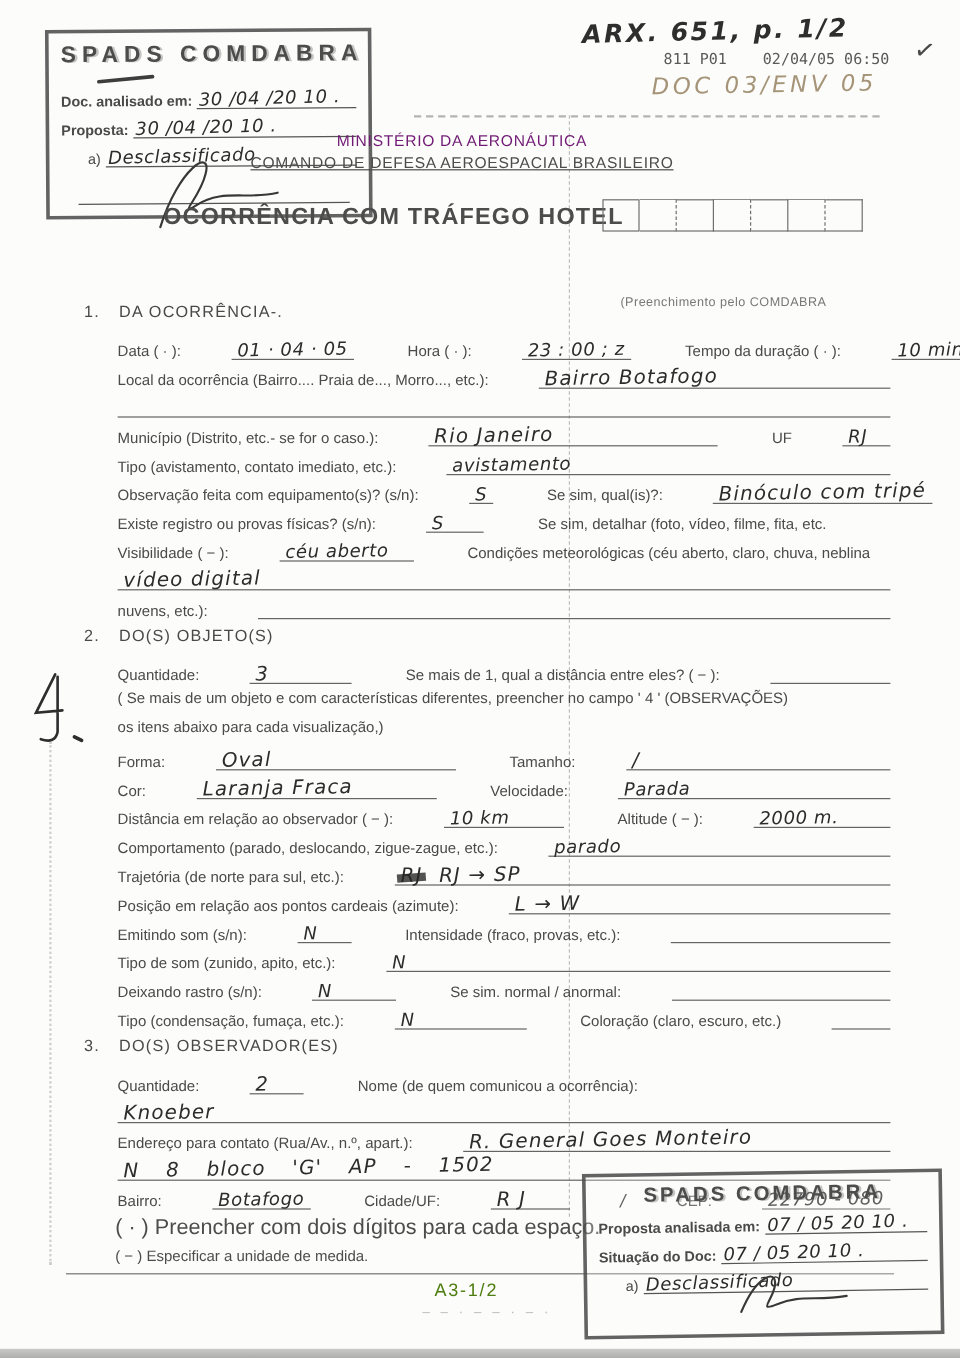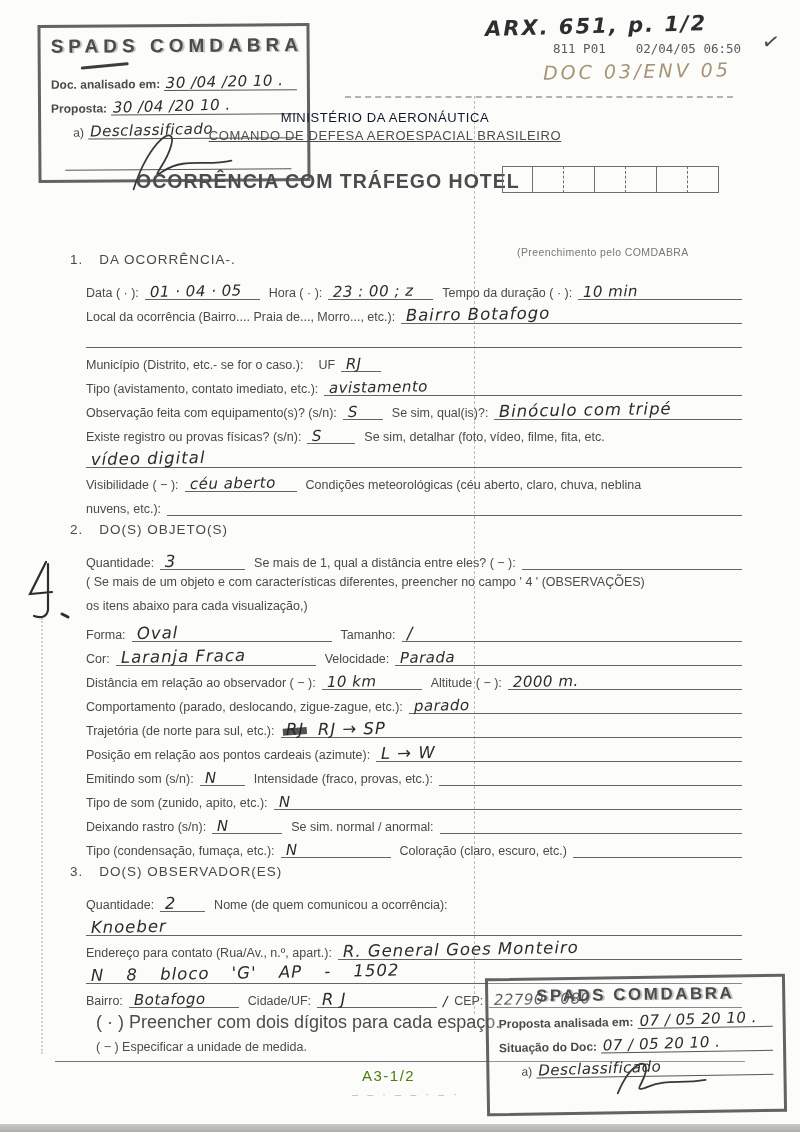--- a/index.html
+++ b/index.html
@@ -50,32 +50,32 @@
   .stamp-lbl { font-size:12px; font-weight:bold; color:#4a4a4a; white-space:nowrap; }
   .stamp-fill { flex:1; border-bottom:1.6px solid #555; margin-left:4px; padding:0 2px; min-height:15px; display:flex; align-items:flex-end; }
   .stamp-row.sign .stamp-lbl { margin-left:22px; font-weight:normal; }
   .sig-row { margin-top:16px; }
   .sig-row .stamp-fill { margin:0 6px 0 14px; }
   .sig { position:absolute; pointer-events:none; }
   .sig-top { left:78px; top:92px; }
   .sig-bot { left:120px; top:72px; }
   
   .ministry-block { position:absolute; left:160px; top:110px; width:450px; text-align:center; }
-  .ministry { font-size:13px; letter-spacing:.6px; color:#0f172a; }
+  .ministry { font-size:13px; letter-spacing:.6px; color:#701a75; }
   .command  { font-size:13px; letter-spacing:.6px; color:#4c4c4c; text-decoration:underline; margin-top:3px; }
   .form-title { position:absolute; left:136px; top:170px; font-size:19.5px; font-weight:bold; letter-spacing:1px; color:#4c4c4c; }
   .boxgrid { position:absolute; left:502px; top:166px; display:flex; }
   .boxcell { width:31px; height:27px; border:1.4px solid #6f6f6f; border-left:none; }
   .boxcell:first-child { border-left:1.4px solid #6f6f6f; }
   .boxcell.dashed { border-right-style:dashed; }
   .boxcaption { position:absolute; left:517px; top:198px; font-size:10.5px; letter-spacing:.4px; color:#787878;margin-top:48px; }
   
   .form-body { position:absolute; left:70px; top:246px; width:672px; }
   .sec-heading { height:24px; margin-top:6px; display:flex; gap:16px; font-size:13.5px; letter-spacing:1px; color:#494949; align-items:flex-start; }
-  .frow { display:flex; align-items:flex-end; height:24px; margin-left:16px; font-size:12.5px; }
+  .frow { display:flex; align-items:flex-end; height:24px; margin-left:28px; font-size:12.5px;gap:36px; }
   .note-line { align-items:center; }
   .lbl { white-space:nowrap; padding-right:6px; color:#4a4a4a; }
   .lbl.after { padding-left:9px; }
   .fill { border-bottom:1.4px solid #646464; display:flex; align-items:flex-end; padding:0 5px; }
   .grow { flex:1; }
   .w40{width:40px}.w45{width:45px}.w48{width:48px}.w70{width:70px}.w85{width:85px}
   .w100{width:100px}.w105{width:105px}.w110{width:110px}.w112{width:112px}
   .w115{width:115px}.w120{width:120px}.w200{width:200px}
   .margin-mark { position:absolute; left:20px; top:556px; }
   
@@ -176,20 +176,23 @@
       <span class="lbl">Local da ocorrência (Bairro.... Praia de..., Morro..., etc.):</span>
       <span class="fill grow">
           <span class="hw hw-lg">Bairro Botafogo</span>
         </span>
     </div>
     <div class="frow">
       <span class="fill grow"></span>
     </div>
     <div class="frow">
       <span class="lbl">Município (Distrito, etc.- se for o caso.):</span>
+      <span class="fill grow">
+          <span class="hw hw-lg">Rio Janeiro</span>
+        </span>
       <span class="lbl after">UF</span>
       <span class="fill w40">
           <span class="hw">RJ</span>
         </span>
     </div>
     <div class="frow">
       <span class="lbl">Tipo (avistamento, contato imediato, etc.):</span>
       <span class="fill grow">
           <span class="hw">avistamento</span>
         </span>
@@ -205,30 +208,30 @@
         </span>
     </div>
     <div class="frow">
       <span class="lbl">Existe registro ou provas físicas? (s/n):</span>
       <span class="fill w48">
           <span class="hw">S</span>
         </span>
       <span class="lbl after">Se sim, detalhar (foto, vídeo, filme, fita, etc.</span>
     </div>
     <div class="frow">
-      <span class="fill grow">
-          <span class="hw hw-lg">vídeo digital</span>
-        </span>
-    </div>
-    <div class="frow">
       <span class="lbl">Visibilidade ( − ):</span>
       <span class="fill w112">
           <span class="hw">céu aberto</span>
         </span>
       <span class="lbl after">Condições meteorológicas (céu aberto, claro, chuva, neblina</span>
+    </div>
+    <div class="frow">
+      <span class="fill grow">
+          <span class="hw hw-lg">vídeo digital</span>
+        </span>
     </div>
     <div class="frow">
       <span class="lbl">nuvens, etc.):</span>
       <span class="fill grow"></span>
     </div>
 
     <div class="sec-heading">
       <span>2.</span>
       <span>DO(S) OBJETO(S)</span>
     </div>

